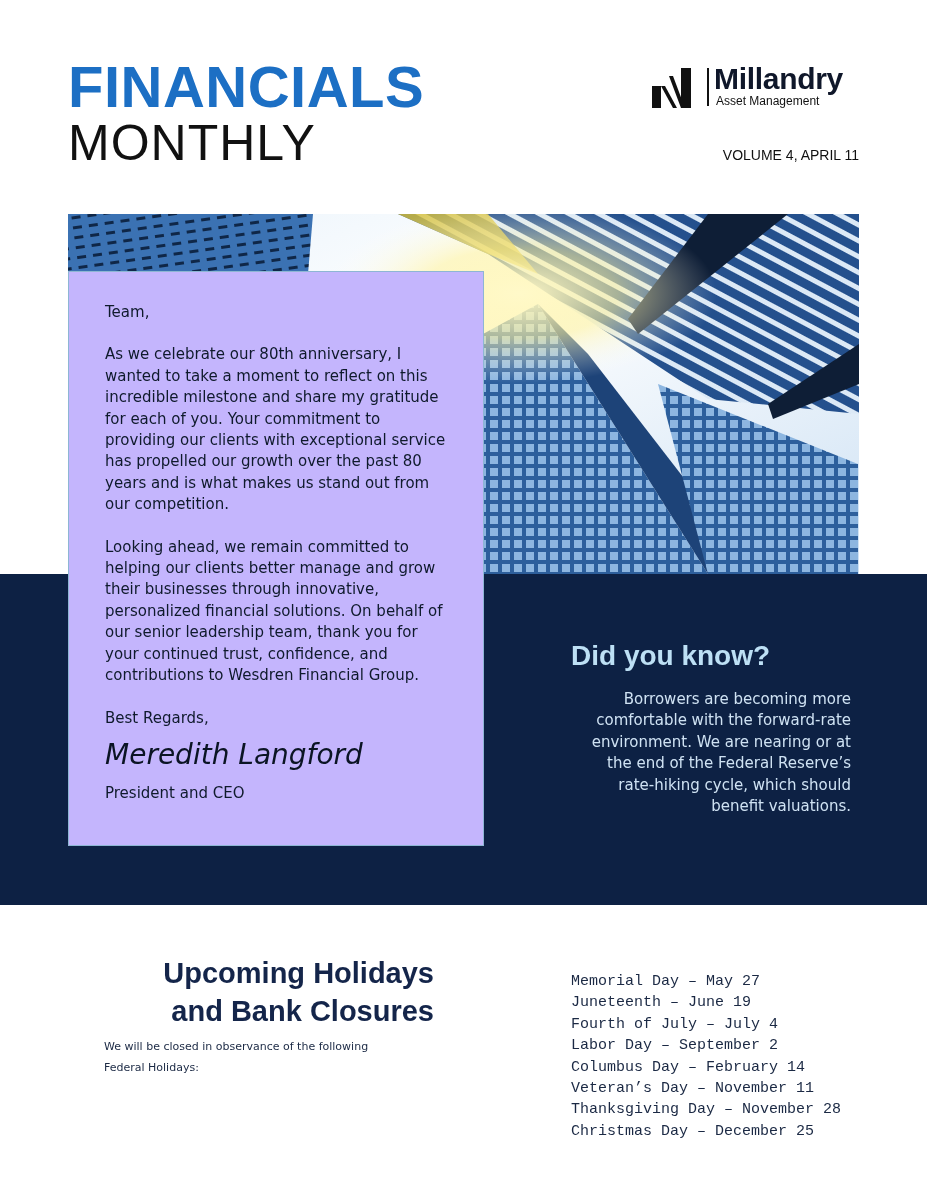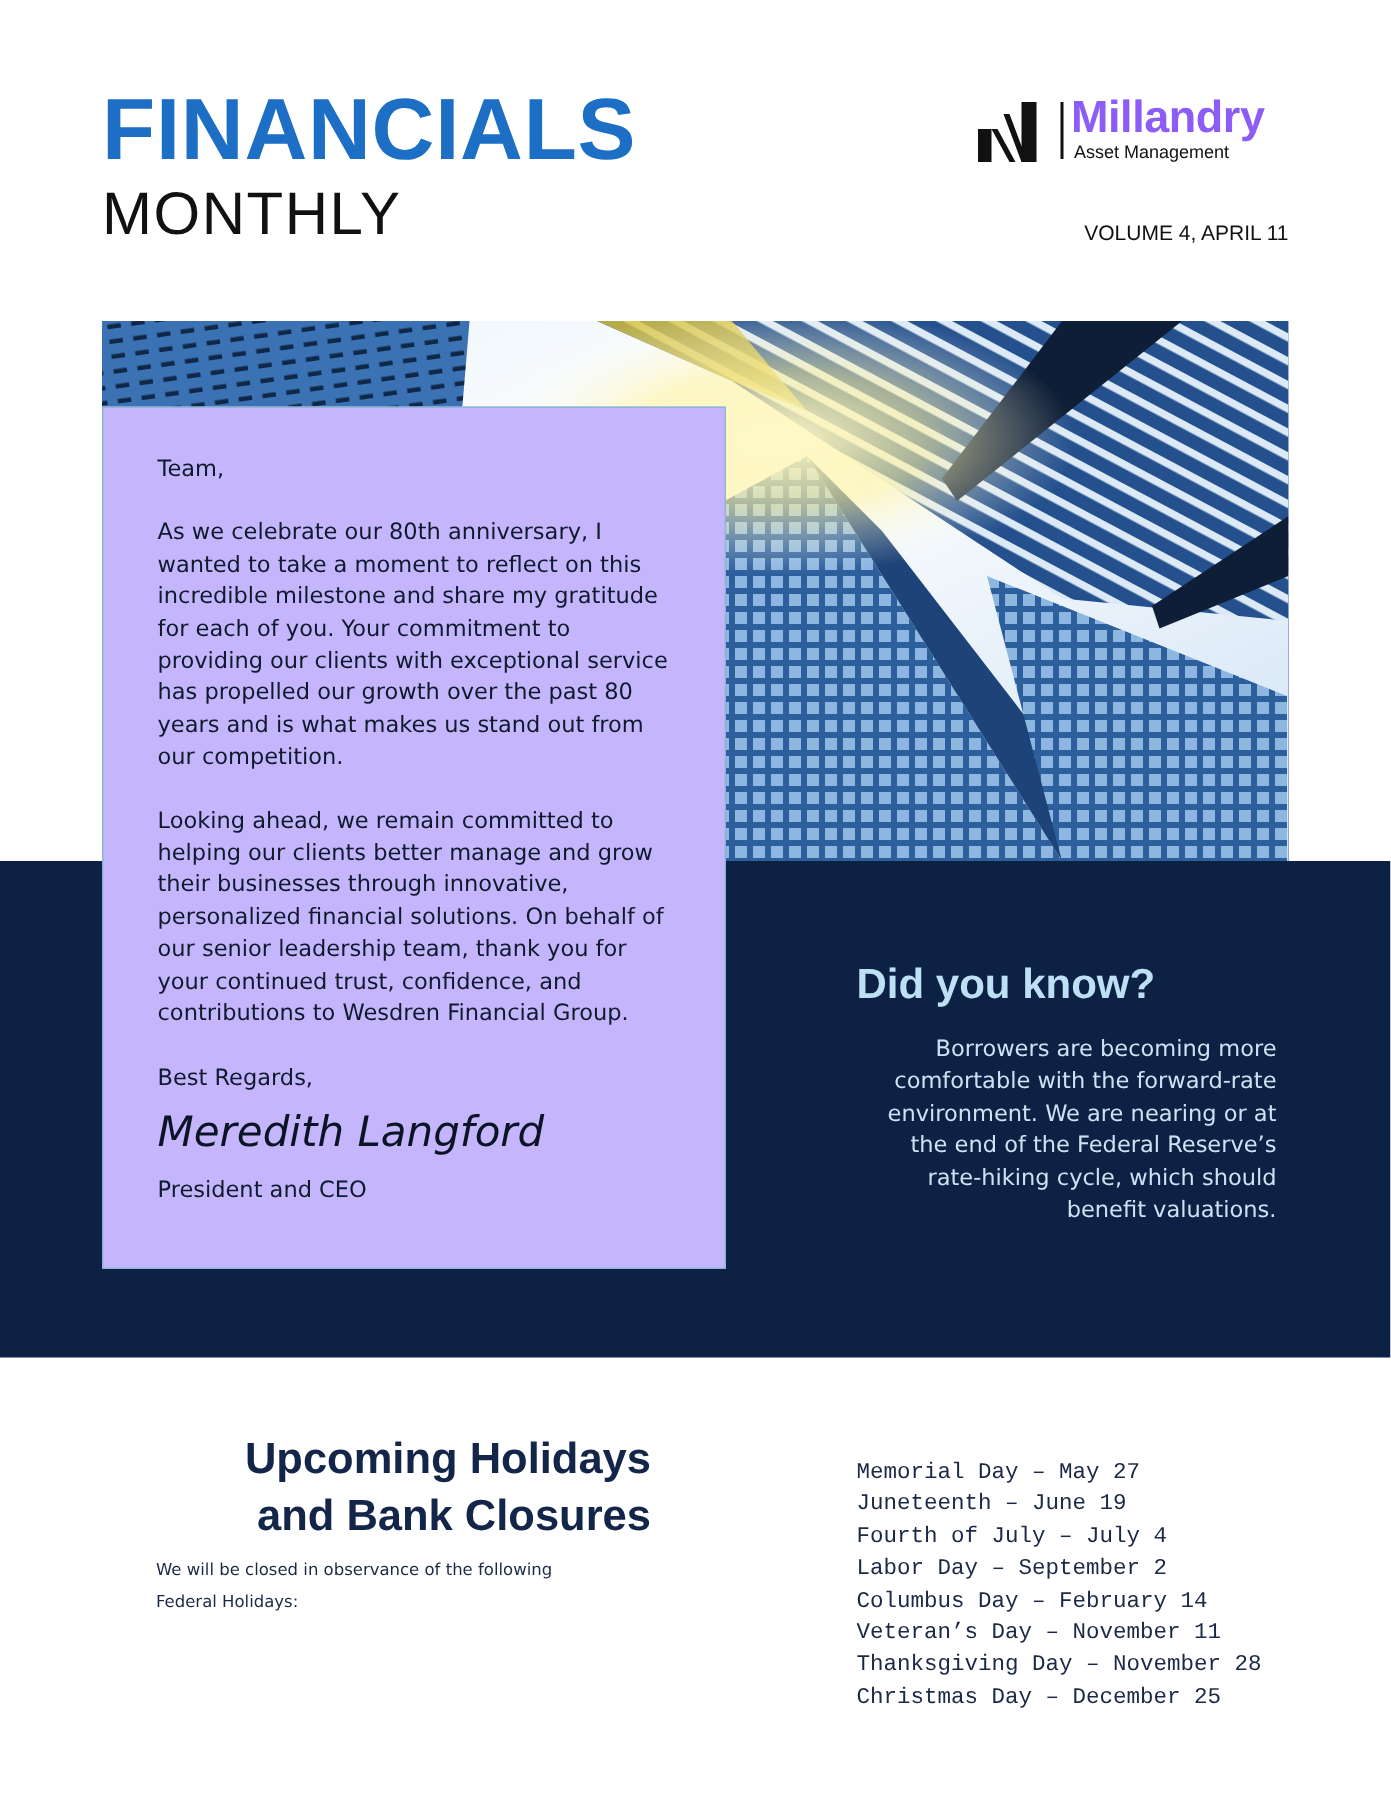--- a/index.html
+++ b/index.html
@@ -8,31 +8,31 @@
 
     .title-top {
       position: absolute; left: 68px; top: 56px;
       font-family: "Liberation Sans", sans-serif; font-weight: 700;
       font-size: 58px; line-height: 62px; letter-spacing: 0.5px;
       color: #1c6fc4;
     }
     .title-bottom {
       position: absolute; left: 68px; top: 112px;
       font-family: "Liberation Sans", sans-serif; font-weight: 400;
-      font-size: 40px; line-height: 62px; letter-spacing: 1px;
+      font-size: 50px; line-height: 62px; letter-spacing: 1px;
       color: #111111;
     }
 
     .logo { position: absolute; left: 652px; top: 64px; width: 210px; height: 48px; }
     .logo-mark { position: absolute; left: 0; top: 4px; width: 42px; height: 40px; }
     .logo-divider { position: absolute; left: 55px; top: 4px; width: 2px; height: 38px; background: #111; }
     .logo-name {
       position: absolute; left: 62px; top: -2px;
       font-family: "Liberation Sans", sans-serif; font-weight: 700;
-      font-size: 30px; line-height: 34px; color: #8b5cf6; letter-spacing: -0.3px;
+      font-size: 30px; line-height: 34px; color: #0f172a; letter-spacing: -0.3px;
     }
     .logo-sub {
       position: absolute; left: 64px; top: 30px;
       font-family: "Liberation Sans", sans-serif; font-size: 12px; line-height: 14px; color: #111;
     }
     .volume {
       position: absolute; right: 68px; top: 147px;
       font-family: "Liberation Sans", sans-serif; font-size: 14px; line-height: 16px; color: #111;
     }
 

